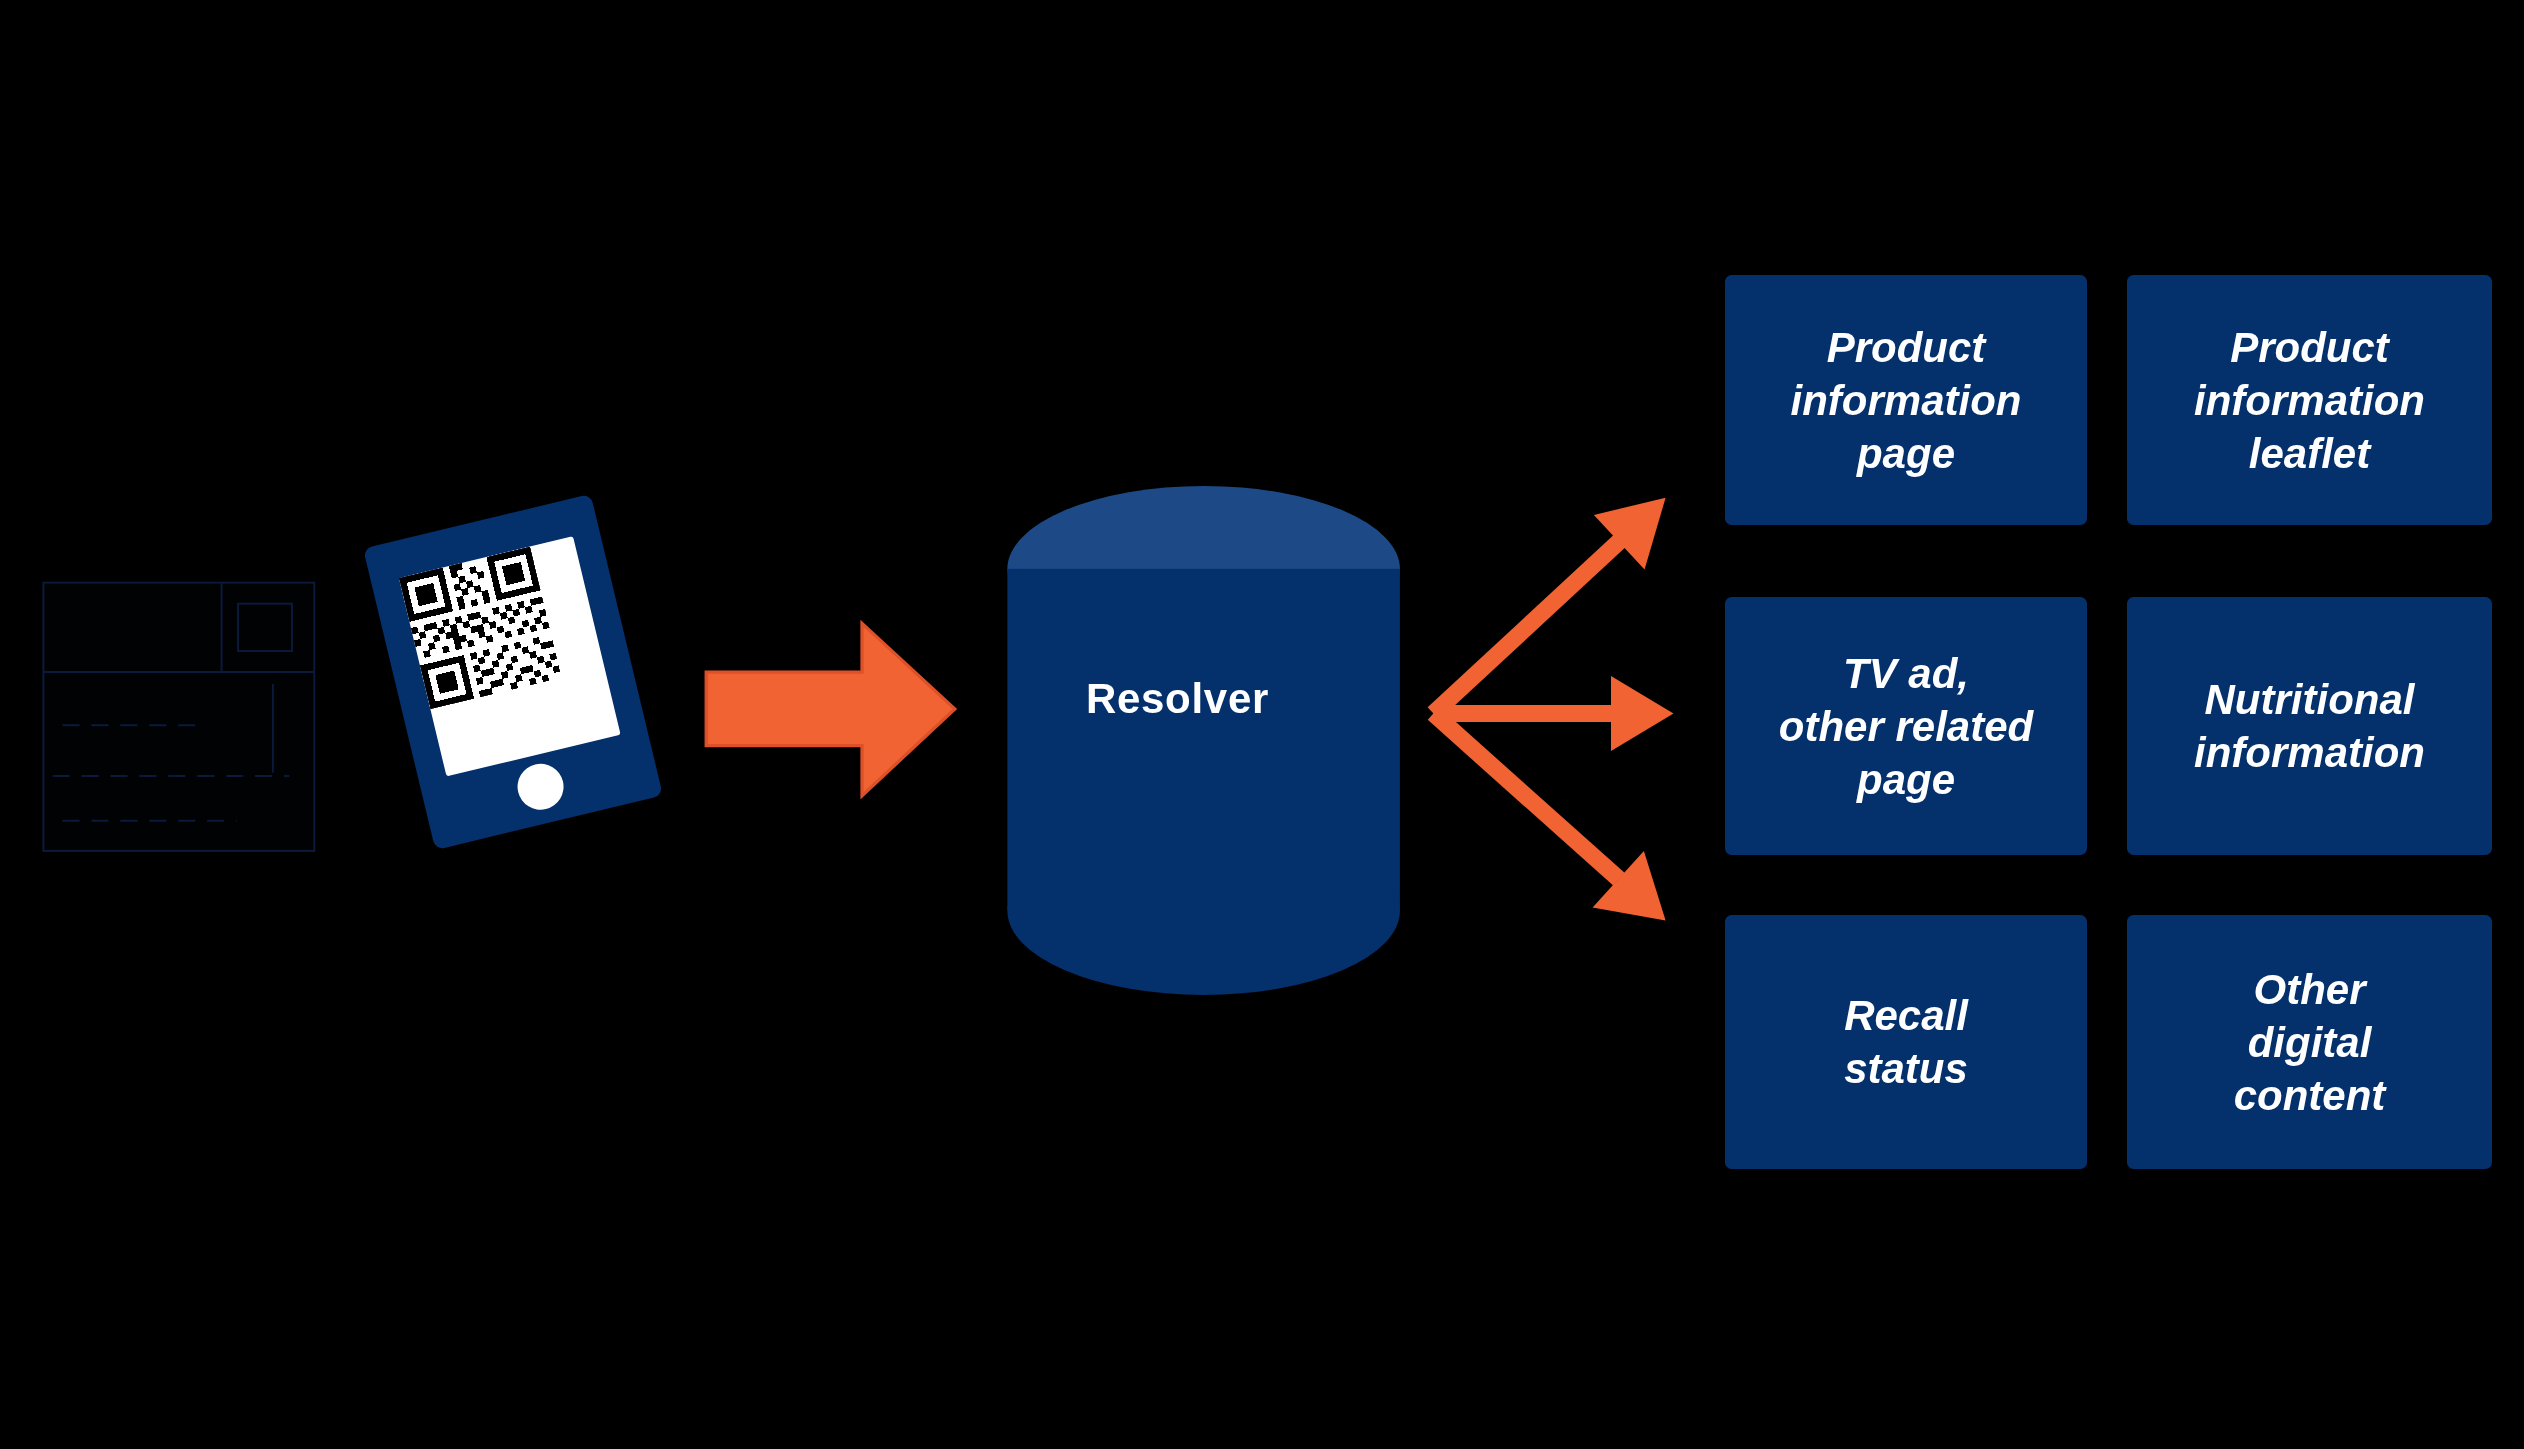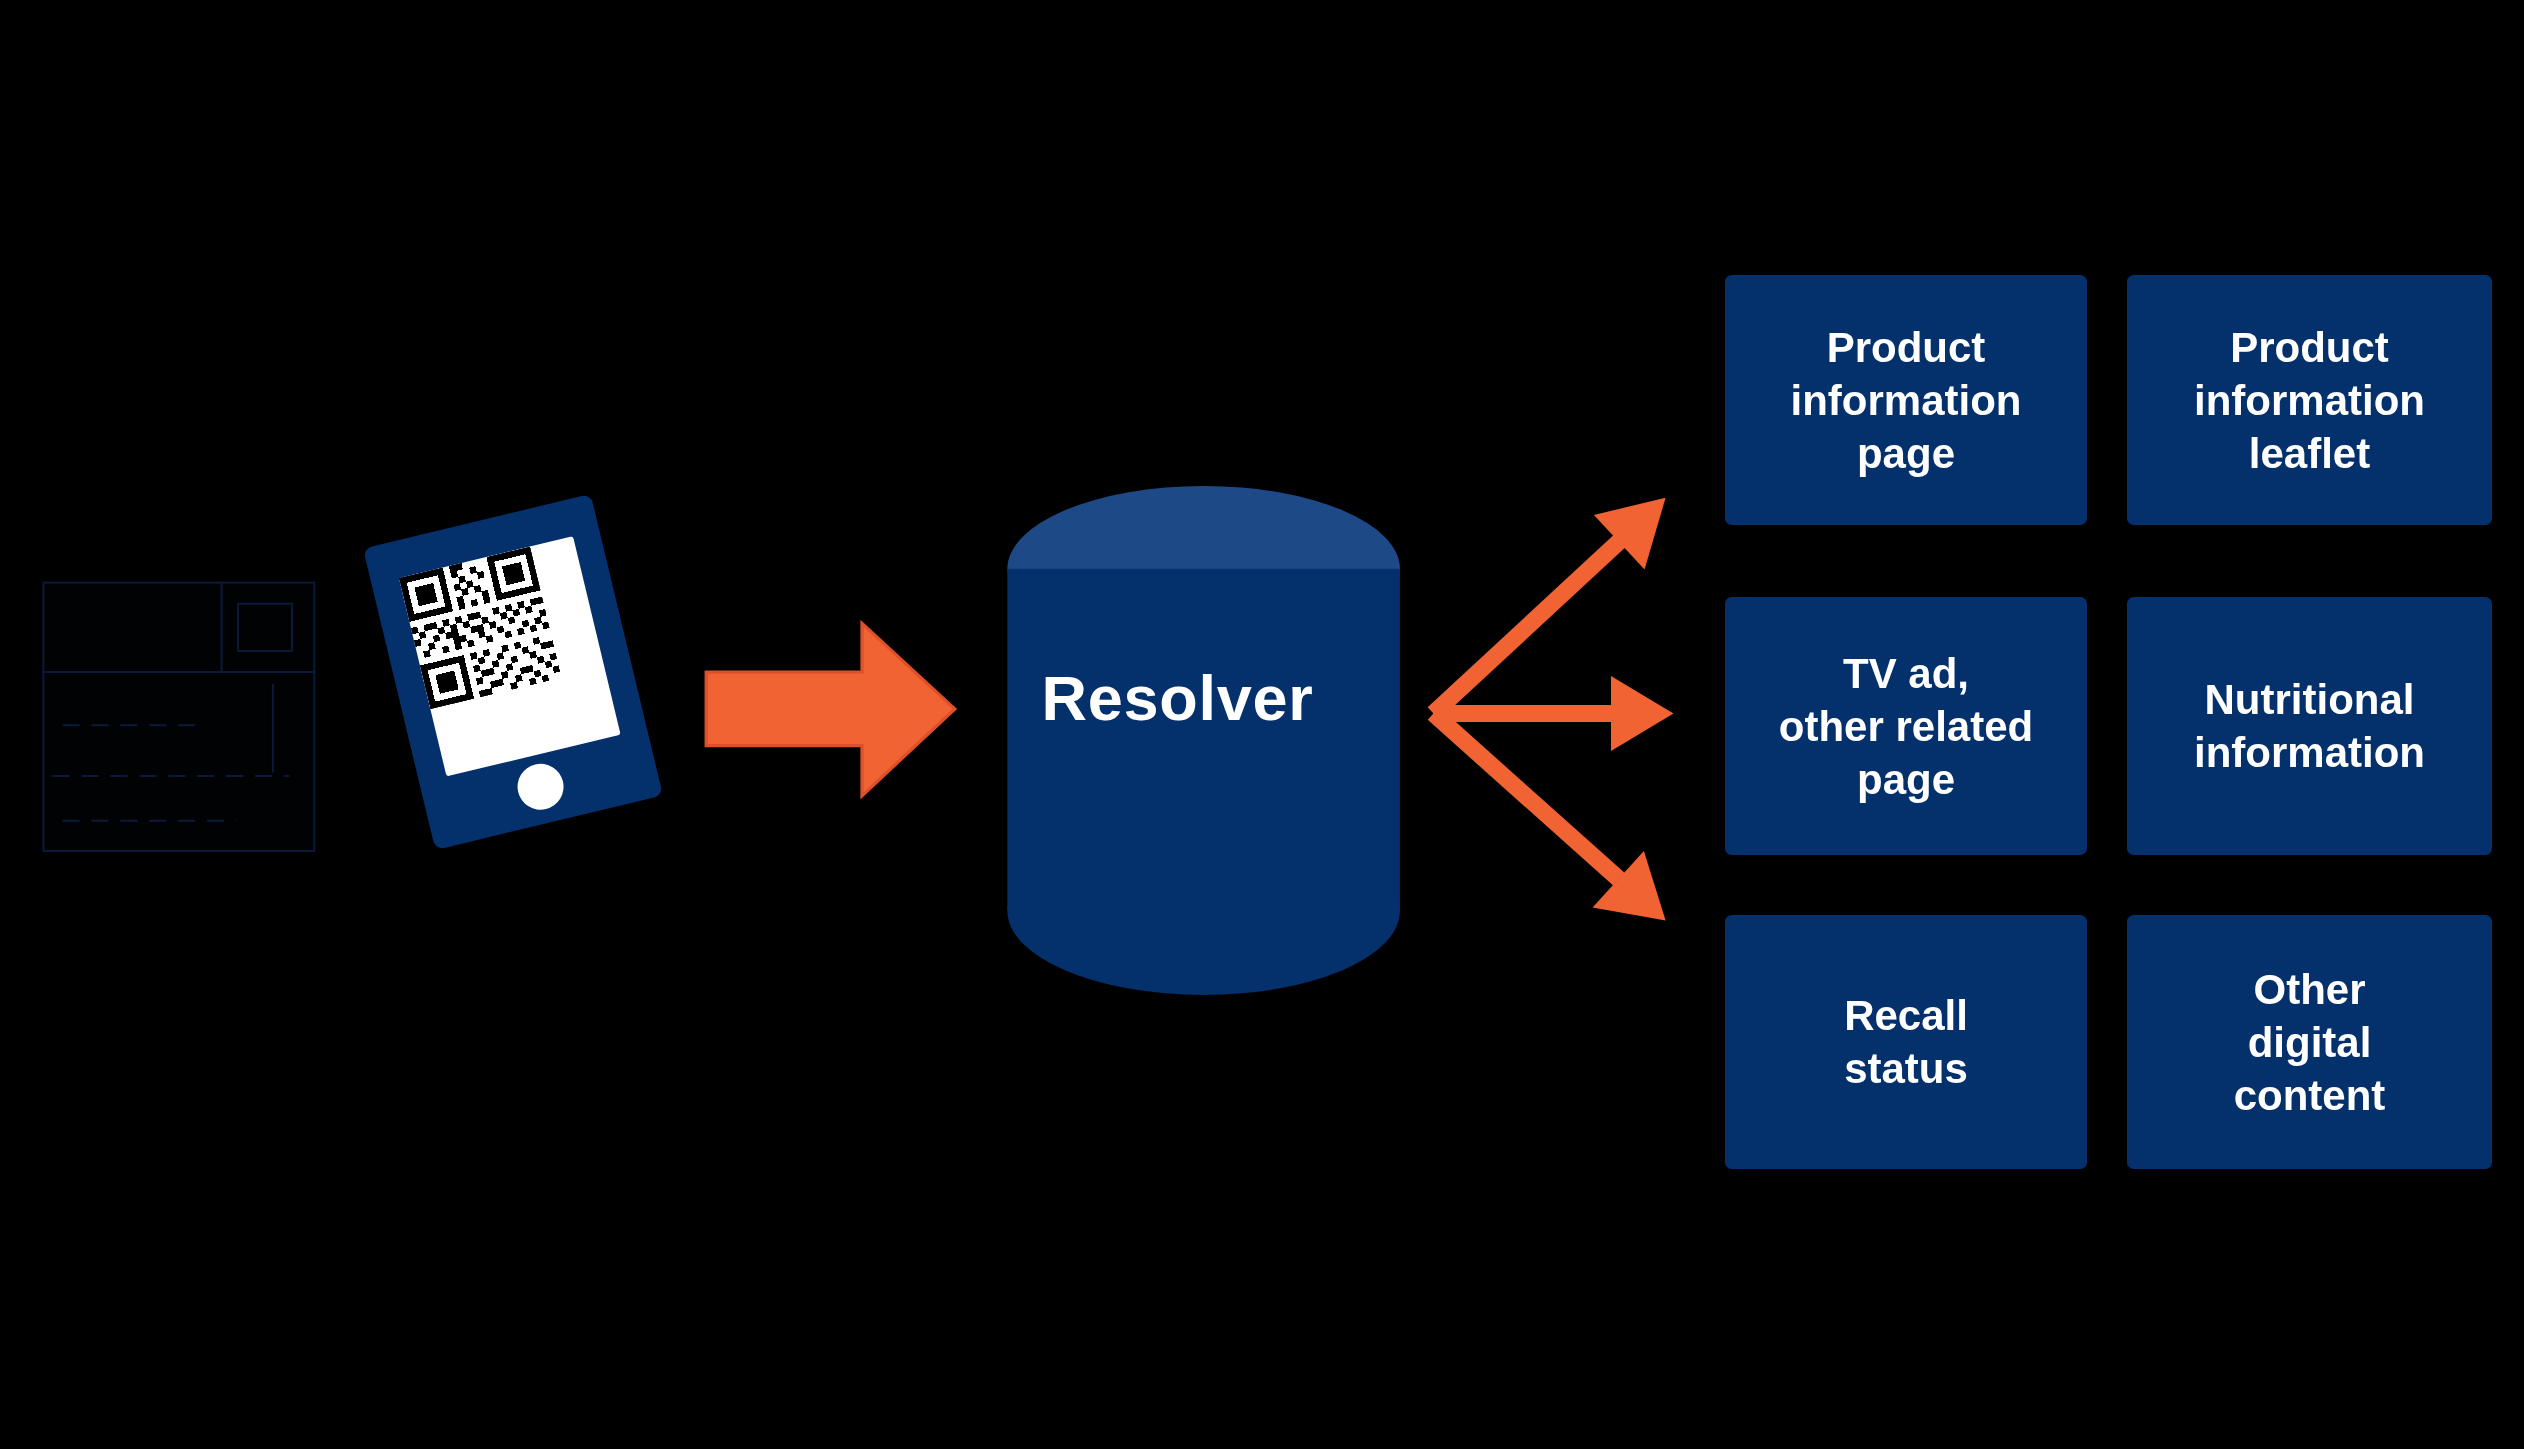--- a/index.html
+++ b/index.html
@@ -53,33 +53,34 @@
 
   
   .cyl-top { fill: var(--navy_light, #1D4A87); }
   .cyl-body { fill: var(--navy, #04306C); }
   .resolver-label {
     position: absolute;
     left: 1007px; top: 672px;
     width: 341px;
     text-align: center;
     color: var(--text, #fff);
-    font-size: 63px;
+    font-size: 42px;
     font-weight: 700;
     line-height: 53px;
     letter-spacing: 0.7px;
   }
 
   
   .out-box {
     position: absolute;
     background: var(--navy, #04306C);
     border-radius: 6.6px;
     display: flex; align-items: center; justify-content: center;
     text-align: center;
+    font-style: italic;
   }
   .out-label {
     color: var(--text, #fff);
     font-size: 42px;
     font-weight: 700;
     line-height: 53px;
     white-space: pre-line;
   }
   .c1 { left: 1725px; width: 362px; }
   .c2 { left: 2127px; width: 365px; }

